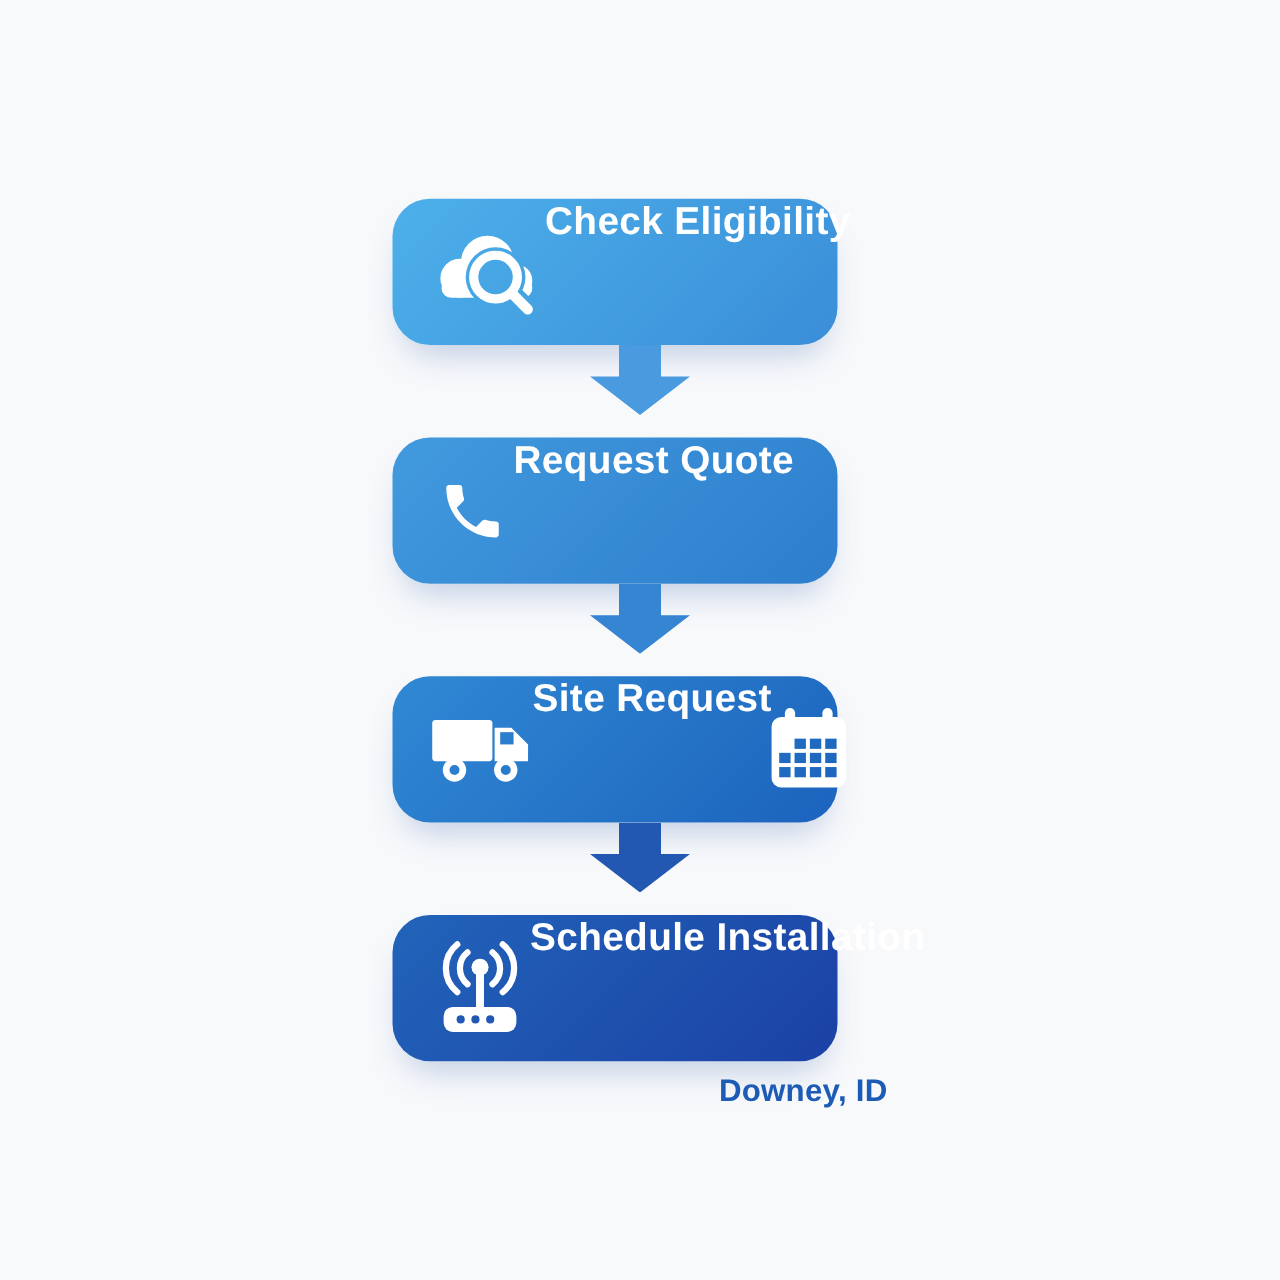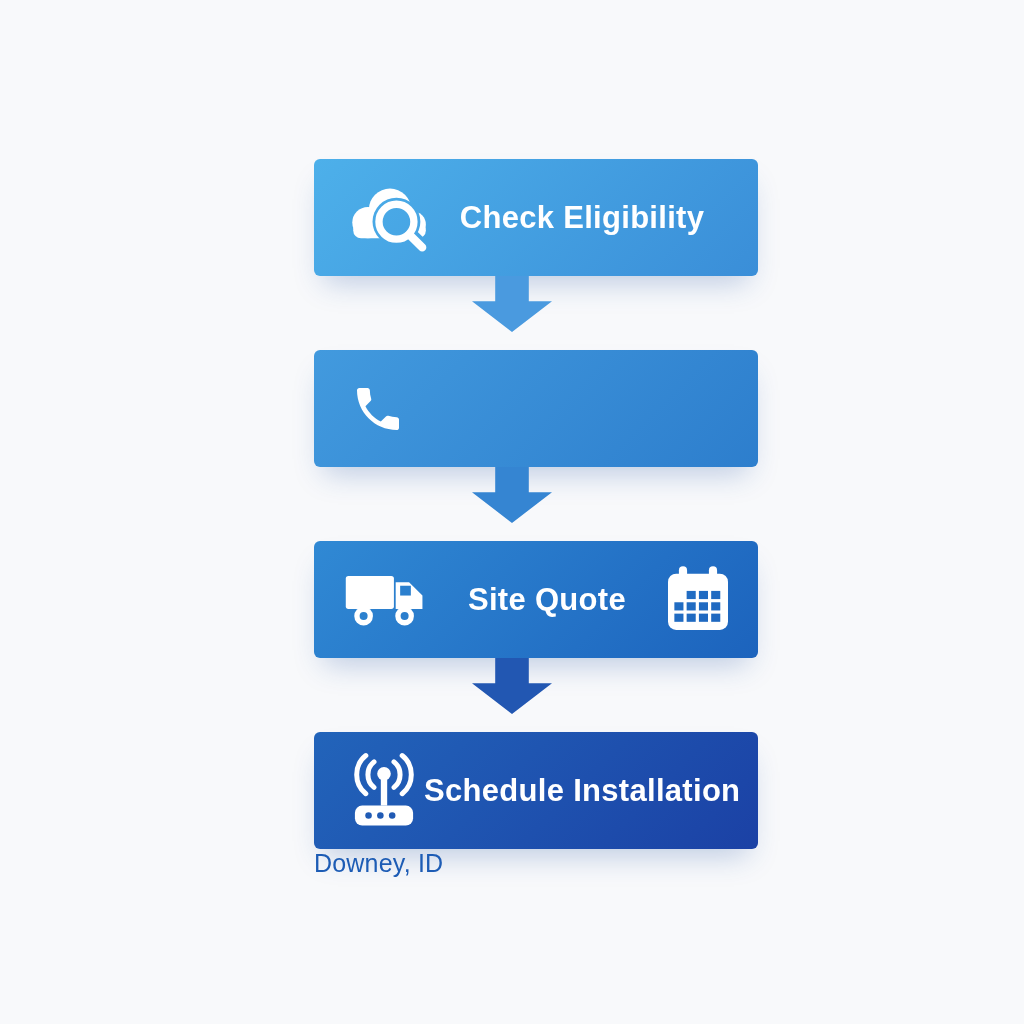--- a/index.html
+++ b/index.html
@@ -5,40 +5,41 @@
   html,body{margin:0;padding:0;}
   body{
     width:1024px;height:1024px;
     background:#f8f9fb;
     font-family:"Liberation Sans", sans-serif;
     overflow:hidden;
   }
   .canvas{width:1024px;height:1024px;position:relative;}
   .flow{width:396px;margin:0 auto;padding-top:159px;}
   .step{
-    width:444px;height:117px;
-    border-radius:6px;
-    display:flex;align-items:center;
+    width:356px;height:117px;
+    border-radius:30px;
+    display:flex;
     padding:0 30px;box-sizing:border-box;
     box-shadow:0 16px 28px -10px rgba(30,80,160,.28);
   }
   .step .label{
     flex:1;text-align:center;
     color:#ffffff;font-size:31px;font-weight:700;letter-spacing:.3px;
     white-space:nowrap;
   }
   .icon{display:flex;align-items:center;justify-content:center;flex:0 0 auto;}
   .arrow{
     width:80px;height:56px;
     margin:0 auto 18px auto;
     clip-path:polygon(29% 0, 71% 0, 71% 45%, 100% 45%, 50% 100%, 0 45%, 29% 45%);
   }
   .location{
-    text-align:left;
-    font-size:25px;font-weight:400;letter-spacing:.2px;
+    text-align:right;
+    margin-top:10px;
+    font-size:25px;font-weight:700;letter-spacing:.2px;
   }
 </style>
 </head>
 <body style="background: rgb(248, 249, 251);">
 
 <div class="canvas">
   <div class="flow">
 
     <div class="step" style="background: linear-gradient(135deg, rgb(77, 176, 234), rgb(58, 142, 216));">
       <span class="icon">
@@ -64,20 +65,21 @@
     </div>
 
     <div class="arrow" style="background: rgb(74, 154, 223);"></div>
 
     <div class="step" style="background: linear-gradient(135deg, rgb(66, 154, 222), rgb(45, 126, 205));">
       <span class="icon" style="padding-left:6px;">
         <svg width="56" height="56" viewBox="0 0 24 24">
           <path fill="#ffffff" d="M6.62 10.79c1.44 2.83 3.76 5.14 6.59 6.59l2.2-2.21c.27-.27.67-.36 1.02-.24 1.12.37 2.33.57 3.57.57.55 0 1 .45 1 1V20c0 .55-.45 1-1 1-9.39 0-17-7.61-17-17 0-.55.45-1 1-1h3.5c.55 0 1 .45 1 1 0 1.25.2 2.45.57 3.57.11.35.03.74-.25 1.02l-2.2 2.2z"></path>
         </svg>
       </span>
+      <span class="label">Request Quote</span>
     </div>
 
     <div class="arrow" style="background: rgb(53, 133, 210);"></div>
 
     <div class="step" style="background: linear-gradient(135deg, rgb(48, 137, 212), rgb(28, 99, 189));">
       <span class="icon">
         <svg width="82" height="56" viewBox="0 0 92 62">
           <defs>
             <mask id="m-truck">
               <rect width="92" height="62" fill="#fff"></rect>
@@ -87,21 +89,21 @@
             </mask>
           </defs>
           <g mask="url(#m-truck)" fill="#ffffff">
             <rect x="2" y="4" width="54" height="37" rx="3"></rect>
             <path d="M58 11 h15 l15 15 v15 h-30 z"></path>
             <circle cx="22" cy="49" r="10.5"></circle>
             <circle cx="68" cy="49" r="10.5"></circle>
           </g>
         </svg>
       </span>
-      <span class="label">Site Quote</span>
+      <span class="label">Site Request</span>
       <span class="icon">
         <svg width="60" height="68" viewBox="0 0 66 74">
           <defs>
             <mask id="m-cal">
               <rect width="66" height="74" fill="#fff"></rect>
               <rect x="20.5" y="27" width="10" height="9" fill="#000"></rect>
               <rect x="34" y="27" width="10" height="9" fill="#000"></rect>
               <rect x="47.5" y="27" width="10" height="9" fill="#000"></rect>
               <rect x="7" y="39.5" width="10" height="9" fill="#000"></rect>
               <rect x="20.5" y="39.5" width="10" height="9" fill="#000"></rect>

